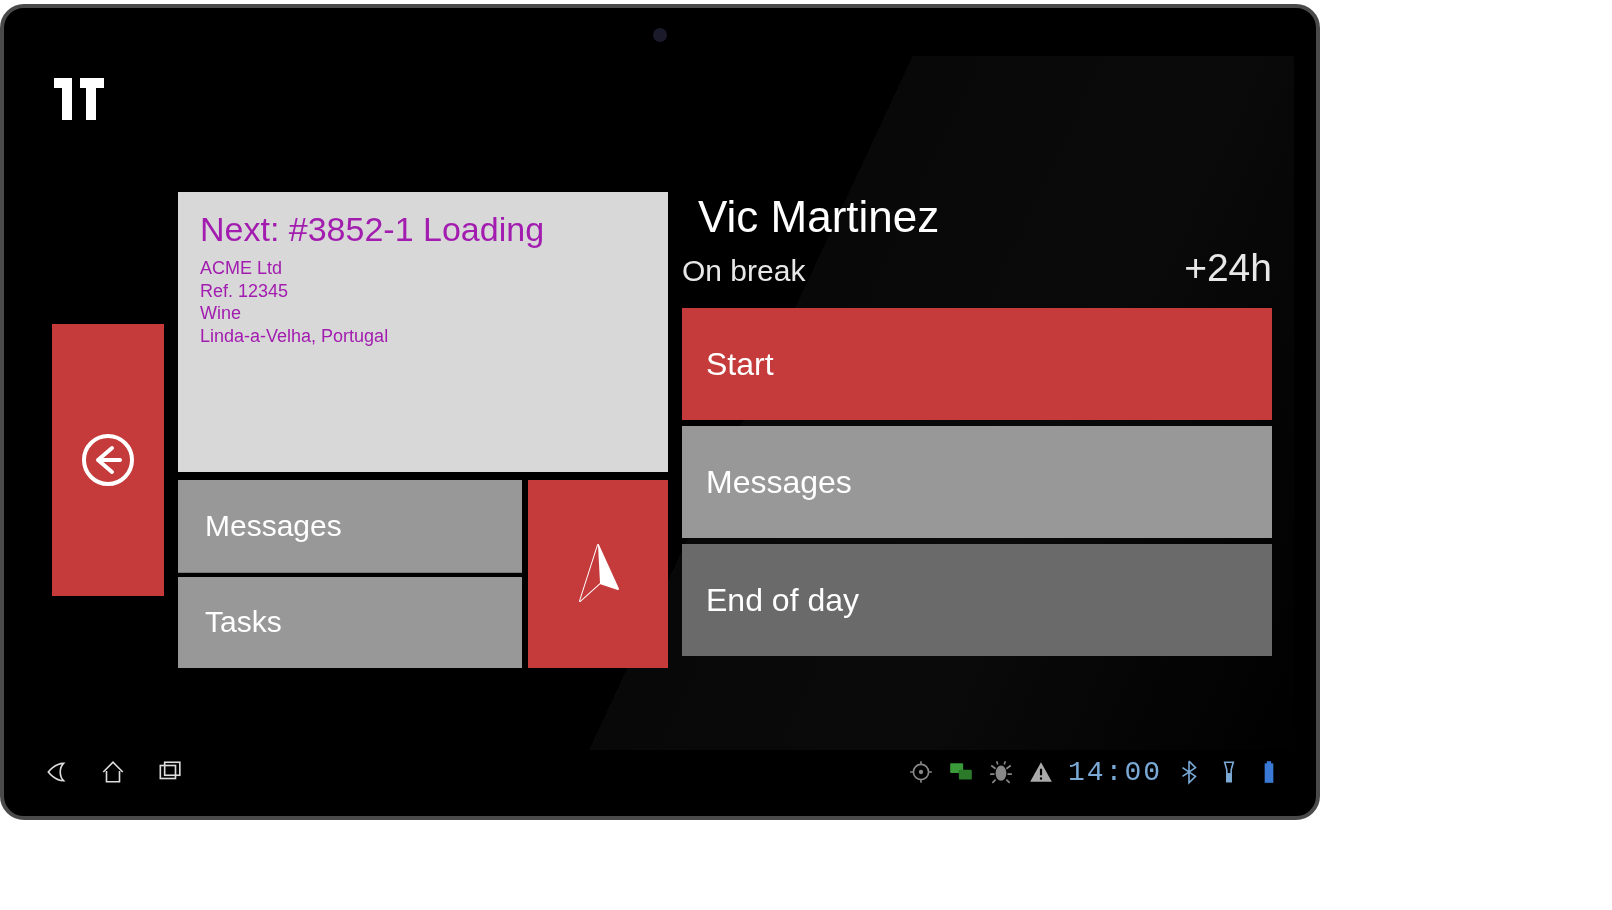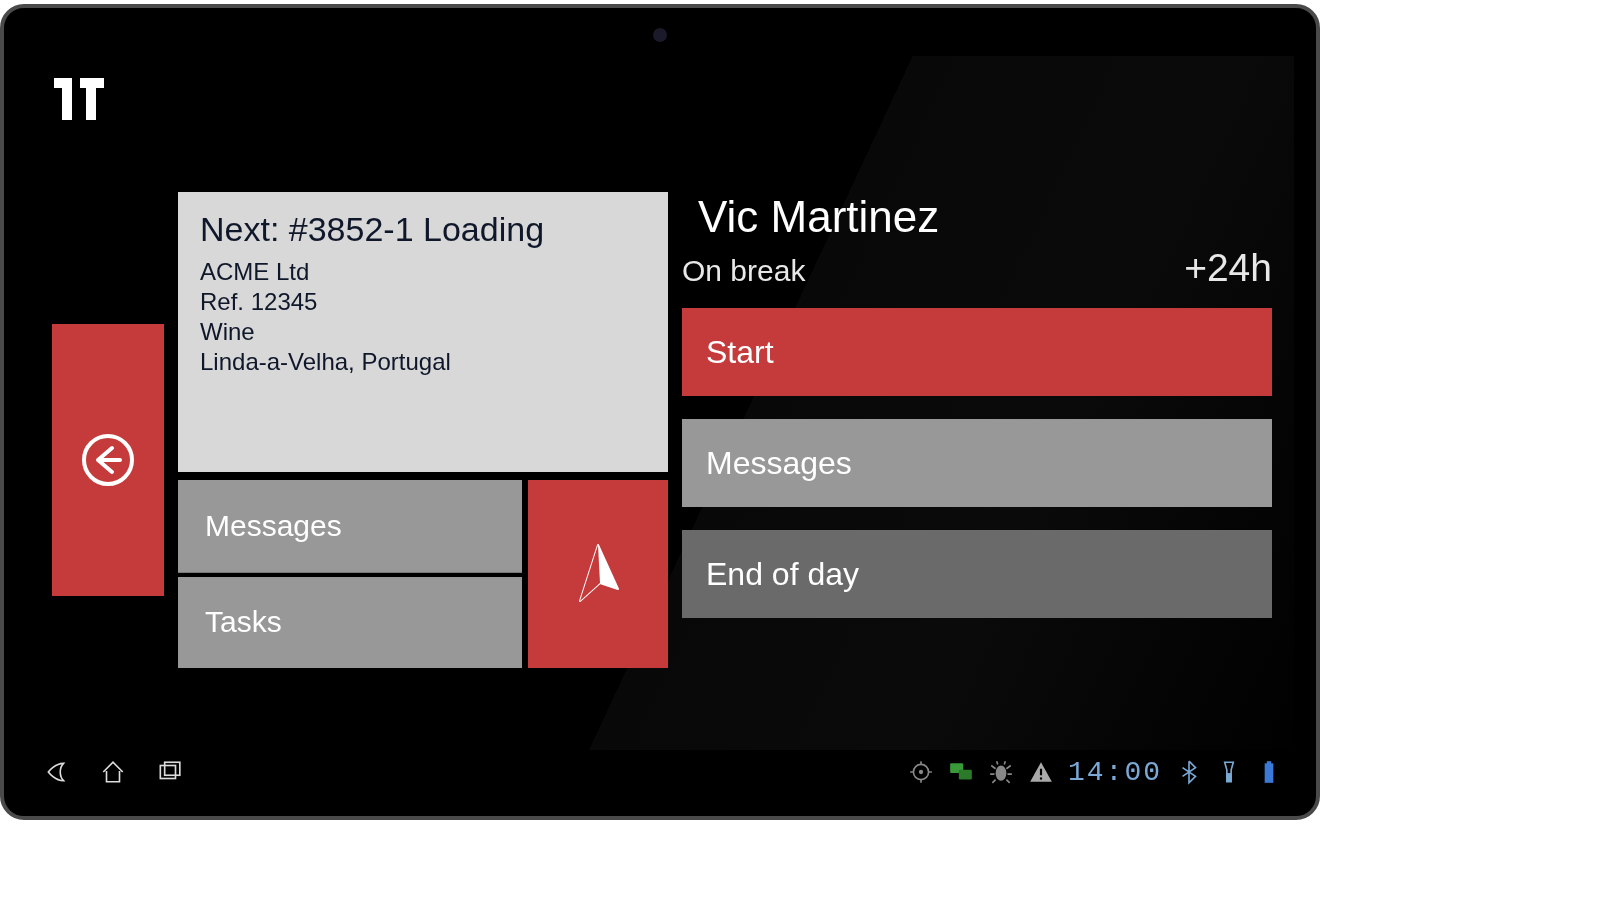--- a/index.html
+++ b/index.html
@@ -70,28 +70,28 @@
     display: flex;
     flex-direction: column;
     gap: 8px;
   }
   .card-top {
     background: #d8d8d8;
     padding: 18px 22px 40px 22px;
     flex: 1;
   }
   .card-title {
-    color: #0f172a;
+    color: #a21caf;
     font-size: 34px;
     font-weight: 400;
     margin-bottom: 8px;
   }
   .card-line {
-    color: #0f172a;
-    font-size: 24px;
+    color: #a21caf;
+    font-size: 18px;
     line-height: 1.25;
   }
   .card-bottom {
     display: flex;
     gap: 6px;
     height: 188px;
   }
   .card-bottom-left {
     flex: 1;
     display: flex;
@@ -141,27 +141,27 @@
   .driver-status {
     color: #e8e8e8;
     font-size: 30px;
   }
   .driver-time {
     color: #e8e8e8;
     font-size: 39px;
   }
   .action-btn {
     width: 100%;
-    height: 88px;
+    height: 112px;
     display: flex;
     align-items: center;
     padding-left: 24px;
     font-size: 32px;
     color: #fff;
-    margin-bottom: 23px;
+    margin-bottom: 6px;
   }
   .btn-start { background: #c53a3a; }
   .btn-refuel { background: #989898; }
   .btn-end { background: #6a6a6a; }
 
   .navbar {
     position: absolute;
     left: 0; right: 0; bottom: 0;
     height: 44px;
     background: #000;

